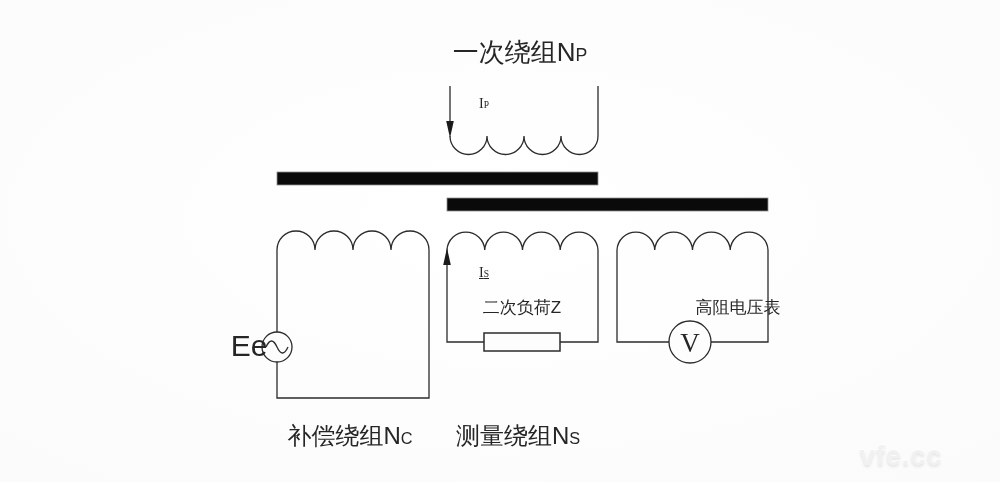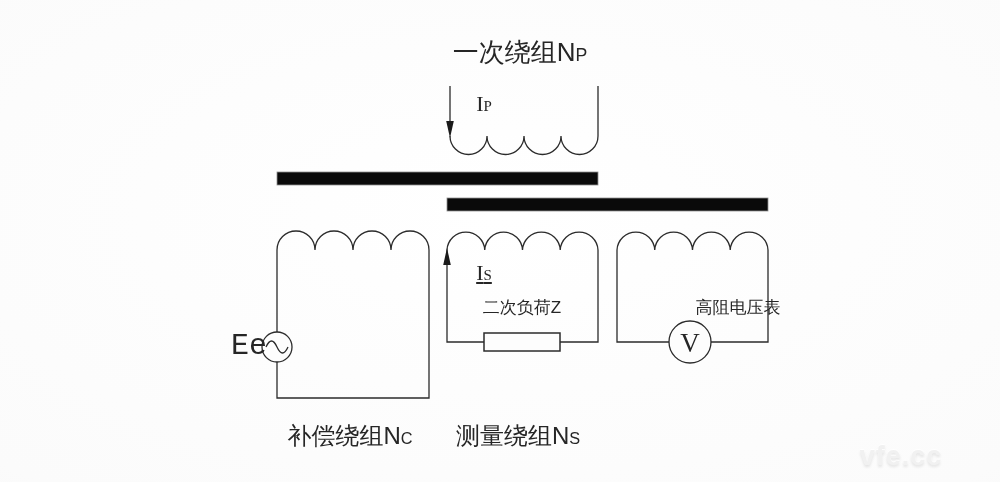--- a/index.html
+++ b/index.html
@@ -16,22 +16,22 @@
     transform:translate(-50%,-50%);
     white-space:nowrap;
     color:#262626;
     line-height:1;
   }
   .lbl .sub { font-size:0.68em; }
   .serif { font-family:"Liberation Serif", serif; }
   .title-lbl    { font-size:26px; }
   .winding-lbl  { font-size:24px; }
   .small-lbl    { font-size:17px; }
-  .current-lbl  { font-size:22px; }
-  .source-lbl   { font-size:30px;font-family:Liberation Mono, monospace; }
+  .current-lbl  { font-size:14px; }
+  .source-lbl   { font-size:30px; }
   .meter-symbol { font-size:27px; }
   .watermark {
     position:absolute;
     transform:translate(-50%,-50%);
     font-size:27px; font-weight:bold; letter-spacing:1px;
     color:#f1f1f1;
     text-shadow: 0 -1px 1px rgba(255,255,255,0.95), 0 2px 3px rgba(0,0,0,0.10);
     text-align: right;
   }
 </style>

